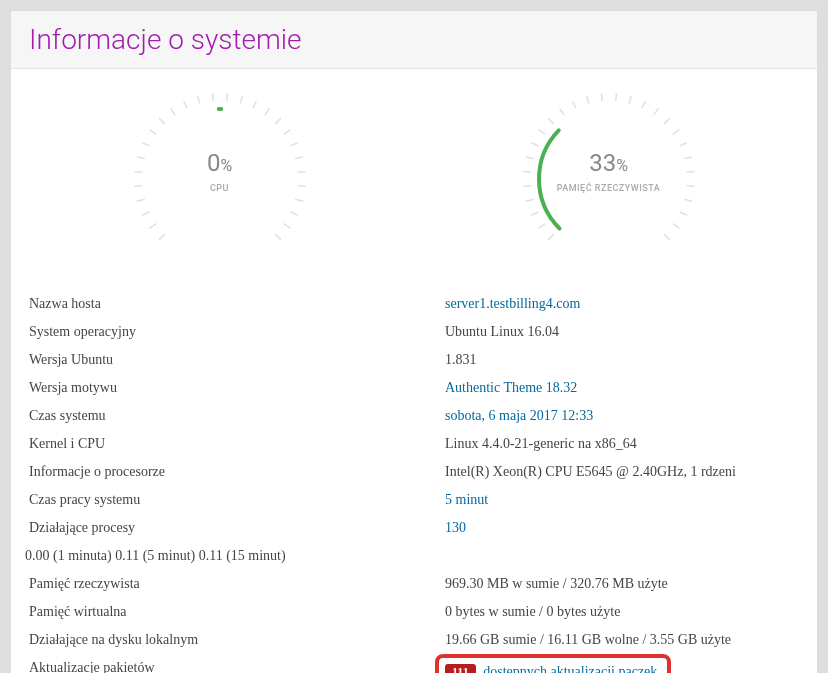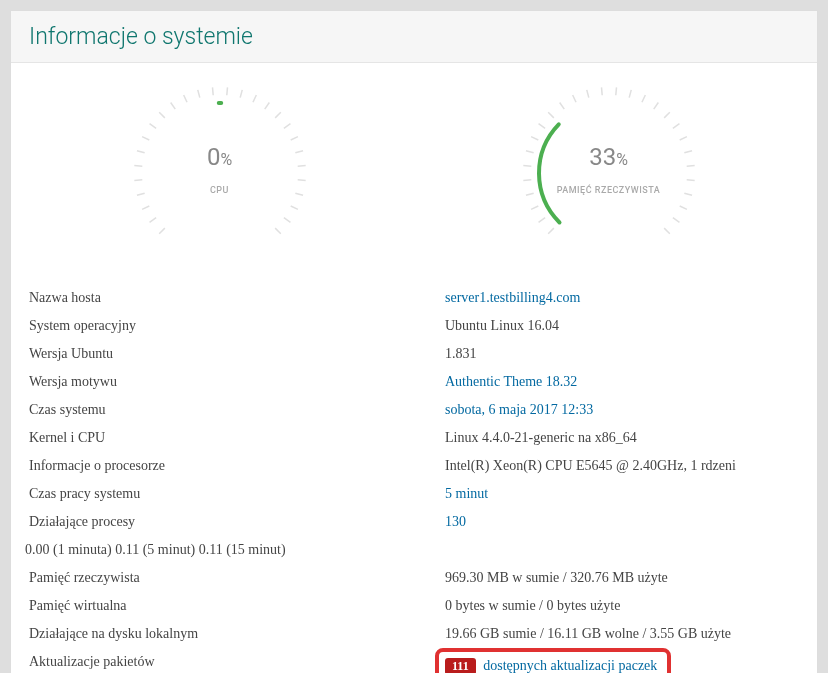--- a/index.html
+++ b/index.html
@@ -1,25 +1,25 @@
 <!DOCTYPE html>
 <html><head>
 <meta charset="utf-8">
 <style>
   * { box-sizing: border-box; margin: 0; padding: 0; }
   body { font-family: 'Roboto', 'Segoe UI', Arial, sans-serif; background: #dedede; padding: 10px; font-size: 14px; color: #444; }
   .panel { background: #fff; border: 1px solid #ddd; width: 808px; margin: 0 auto; }
-  .panel-header { background: #f6f6f6; border-bottom: 1px solid #e5e5e5; padding: 12px 18px; font-size: 23px; font-weight: 300; color: #0f766e; }
+  .panel-header { background: #f6f6f6; border-bottom: 1px solid #e5e5e5; padding: 12px 18px; font-size: 28px; font-weight: 300; color: #a21caf; }
   .panel-body { padding: 20px 14px 10px; }
   .gauges { display: flex; justify-content: space-around; margin-bottom: 18px; }
   .gauge-wrap { text-align: center; position: relative; width: 200px; }
   .gauge-svg { width: 200px; height: 180px; }
   .gauge-value { position: absolute; top: 60px; left: 0; width: 100%; font-size: 24px; color: #888; font-weight: 400; }
   .gauge-value .pct { font-size: 16px; }
-  .gauge-label { position: absolute; top: 102px; left: 0; width: 100%; font-size: 9px; color: #aaa; letter-spacing: 0.5px; font-weight: 500; }
+  .gauge-label { position: absolute; top: 94px; left: 0; width: 100%; font-size: 9px; color: #aaa; letter-spacing: 0.5px; font-weight: 500; }
   .tick { stroke: #e0e0e0; stroke-width: 1.5; }
   .arc-fill { stroke: #4caf50; stroke-width: 4; fill: none; stroke-linecap: round; }
   .info-table { width: 100%; }
   .info-row { display: flex; padding: 6px 0; font-family: Liberation Serif, serif; }
   .info-label { width: 420px; padding-left: 4px; color: #444; }
   .info-value { flex: 1; color: #444; }
   .info-value a, .link { color: #0369a1; text-decoration: none; }
   .badge { display: inline-block; background: #b91c1c; color: #fff; border-radius: 3px; padding: 1px 7px; font-size: 12px; font-weight: 700; margin-right: 4px; vertical-align: middle; }
   .highlight-box { display: inline-block; border: 4px solid #e03131; border-radius: 8px; padding: 6px 10px 6px 6px; margin-left: -10px; margin-top: -6px; }
 </style>

